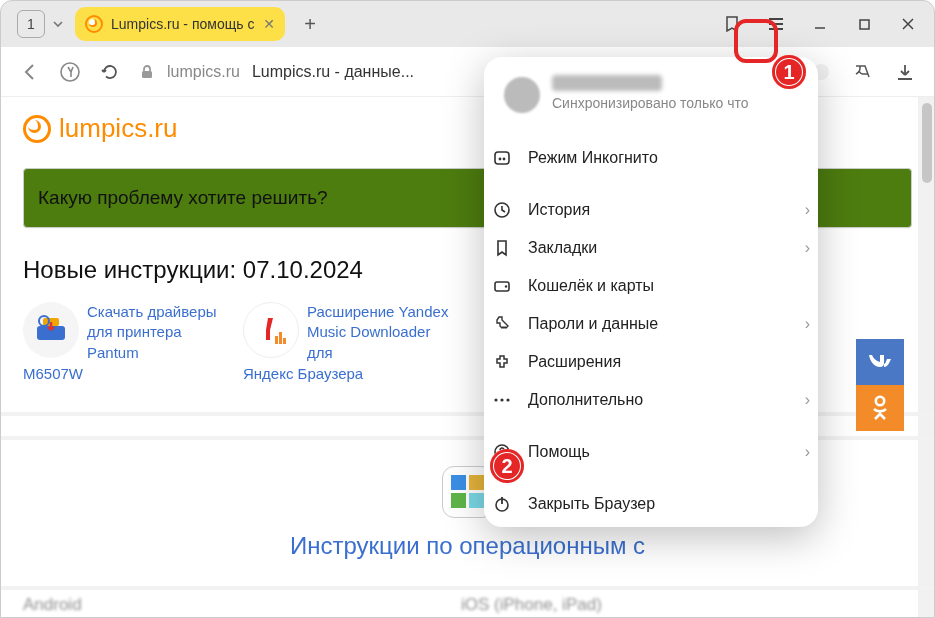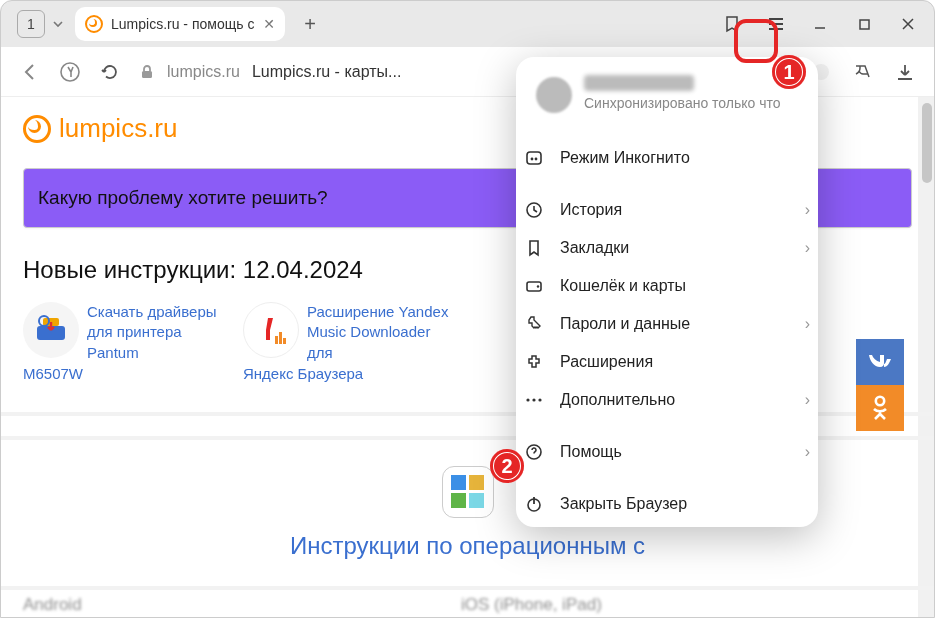--- a/index.html
+++ b/index.html
@@ -4,21 +4,21 @@
   <style>
     * { margin:0; padding:0; box-sizing:border-box; font-family:Arial,sans-serif; }
     body { width:935px; height:618px; overflow:hidden; background:#fff; position:relative; }
 
     .window { width:935px; height:618px; background:#e9e9e9; border:1px solid #ccc; position:relative; border-radius:12px 12px 0 0; overflow:hidden;}
 
     
     .tabbar { height:46px; display:flex; align-items:center; padding:0 10px; }
     .tabcount { width:28px; height:28px; border:1px solid #aaa; border-radius:6px; display:flex; align-items:center; justify-content:center; font-size:14px; color:#444; margin:0 4px 0 6px;}
     .tabcount-dd { width:18px; height:28px; display:flex; align-items:center; justify-content:center; margin-right:8px;}
-    .tab { background:#ffffff; height:34px; border-radius:10px; display:flex; align-items:center; padding:0 10px; gap:8px; min-width:210px; }
+    .tab { background:#fde047; height:34px; border-radius:10px; display:flex; align-items:center; padding:0 10px; gap:8px; min-width:210px; }
     .tab .favicon { width:18px; height:18px; border-radius:50%; border:2px solid #ff8c00; position:relative; }
     .tab .favicon:after{content:'';position:absolute;width:6px;height:6px;border:2px solid #ff8c00;border-radius:50%;left:2px;top:2px;background:#fff;border-left:none;border-top:none;}
     .tab-title { font-size:14px; color:#333; flex:1; white-space:nowrap; overflow:hidden; }
     .tab-close { color:#777; font-size:14px; }
     .newtab { width:30px; height:30px; display:flex; align-items:center; justify-content:center; font-size:20px; color:#555; margin-left:10px;}
 
     .sys-btns { position:absolute; right:4px; top:0; height:46px; display:flex; align-items:center; }
     .sys-btn { width:44px; height:44px; display:flex; align-items:center; justify-content:center; }
 
     
@@ -31,42 +31,42 @@
     .right-icons{ display:flex; gap:20px; align-items:center; }
 
     
     .page { position:relative; background:#fff; height:calc(100% - 96px); overflow:hidden;}
     .page-inner{ position:relative; height:100%; }
     .logo { display:flex; align-items:center; gap:8px; padding:16px 22px 6px; }
     .logo-icon{ width:28px;height:28px;border:3px solid #ff8c00;border-radius:50%; position:relative;}
     .logo-icon:after{content:'';position:absolute;width:10px;height:10px;border:3px solid #ff8c00;border-radius:50%;left:2px;top:2px;border-left:none;border-top:none;}
     .logo-text{ color:#ff8c00; font-size:26px; font-weight:500;}
 
-    .searchbox { margin:18px 22px 0; border:1px solid #ccc; border-radius:4px; background:#8b5cf6; padding:18px 14px; font-size:19px; color:#111; box-shadow:0 1px 2px rgba(0,0,0,.04);}
+    .searchbox { margin:18px 22px 0; border:1px solid #ccc; border-radius:4px; background:#4d7c0f; padding:18px 14px; font-size:19px; color:#111; box-shadow:0 1px 2px rgba(0,0,0,.04);}
     
     .section-title{ font-size:24px; color:#111; padding:28px 22px 10px; font-weight:400;}
 
     .cards { display:flex; gap:10px; padding:8px 22px 30px; border-bottom:4px solid #f2f2f2; flex-wrap:wrap;}
     .card { display:flex; gap:8px; width:210px; }
     .card-img { width:56px; height:56px; border-radius:50%; background:#f5f5f5; display:flex; align-items:center; justify-content:center; flex:none;}
     .card-text{ color:#3a6fcf; font-size:15px; line-height:1.35;}
     .extra-link{ color:#3a6fcf; font-size:15px;}
 
     .os-strip{ display:flex; align-items:center; gap:14px; padding:26px 22px; border-top:4px solid #f2f2f2; border-bottom:4px solid #f2f2f2; margin-top:20px;flex-direction:column;}
     .os-icon-box{ width:52px; height:52px; border:1px solid #ccc; border-radius:12px; display:flex; flex-wrap:wrap; padding:8px; gap:3px;}
     .os-sq{ width:15px;height:15px;}
     .os-title{ color:#3a6fcf; font-size:24px;}
 
     .socials{ position:absolute; right:30px; top:242px; display:flex; flex-direction:column; gap:0;}
     .soc{ width:48px; height:46px; display:flex; align-items:center;justify-content:center; color:#fff; font-weight:bold; font-size:20px;}
     .vk{ background:#4b78c4;}
     .ok{ background:#f28b28;}
 
     
-    .menu { position:absolute; right:116px; top:56px; width:302px; background:#fff; border-radius:18px; box-shadow:0 10px 40px rgba(0,0,0,.25); padding:8px 0 4px; z-index:50;}
+    .menu { position:absolute; right:116px; top:56px; width:334px; background:#fff; border-radius:18px; box-shadow:0 10px 40px rgba(0,0,0,.25); padding:8px 0 4px; z-index:50;}
     .menu-header{ display:flex; gap:12px; padding:10px 20px 12px;}
     .avatar{ width:36px;height:36px;border-radius:50%; background:#bbb; filter:blur(1px); flex:none; margin-top:2px;}
     .mh-text{ display:flex; flex-direction:column;}
     .mh-name{ height:16px; width:110px; background:#bbb; border-radius:4px; filter:blur(2px); margin-bottom:4px;}
     .mh-sub{ color:#888; font-size:14px;}
     .menu-item{ display:flex; align-items:center; gap:16px; padding:9px 8px; font-size:16px; color:#222; cursor:default; }
     .mi-icon{ width:20px; height:20px; display:flex; align-items:center; justify-content:center; color:#333; flex:none;}
     .mi-label{ flex:1;}
     .chev{ color:#999;}
     .menu-gap{ height:14px;}
@@ -152,21 +152,21 @@
         </svg>
     </span>
     <div class="url-box">
       <span class="url-lock">
         <svg width="16" height="16" viewBox="0 0 16 16">
             <rect x="3" y="7" width="10" height="7" rx="1.5" fill="#9a9a9a"></rect>
             <path d="M5 7V5a3 3 0 0 1 6 0v2" fill="none" stroke="#9a9a9a" stroke-width="1.8"></path>
           </svg>
       </span>
       <span class="url-host">lumpics.ru</span>
-      <span class="url-title">Lumpics.ru - карты...</span>
+      <span class="url-title">Lumpics.ru - данные...</span>
     </div>
     <div class="right-icons">
       <span class="addr-icon" style="opacity:.25">
         <svg width="22" height="22" viewBox="0 0 22 22">
             <circle cx="11" cy="11" r="8" fill="#ccc"></circle>
           </svg>
       </span>
       <span class="addr-icon">
         <svg width="22" height="22" viewBox="0 0 22 22">
             <path d="M4 5h8M8 5v2c0 3-2 5-4 6m3-3c1 2 3 3 4 3m1-8h1l4 11m-1-3h-6" stroke="#555" stroke-width="1.5" fill="none"></path>
@@ -185,21 +185,21 @@
         <div class="thumb"></div>
       </div>
     <div class="page-inner">
       <div class="logo">
         <span class="logo-icon"></span>
         <span class="logo-text">lumpics.ru</span>
       </div>
       <div class="searchbox">Какую проблему хотите решить?</div>
       <div class="section-title">
         <span>Новые инструкции:</span>
-        <span>12.04.2024</span>
+        <span>07.10.2024</span>
       </div>
       <div class="cards">
         <div>
           <div class="card">
             <div class="card-img">
               <svg width="40" height="40" viewBox="0 0 40 40">
                   <rect x="6" y="16" width="28" height="14" rx="3" fill="#3a6fcf"></rect>
                   <rect x="12" y="8" width="16" height="8" fill="#f0a500" rx="2"></rect>
                   <path d="M20 12v8m0 0l-3-3m3 3l3-3" stroke="#e03030" stroke-width="2.4" fill="none"></path>
                   <circle cx="13" cy="11" r="5" fill="none" stroke="#3a6fcf" stroke-width="2"></circle>

